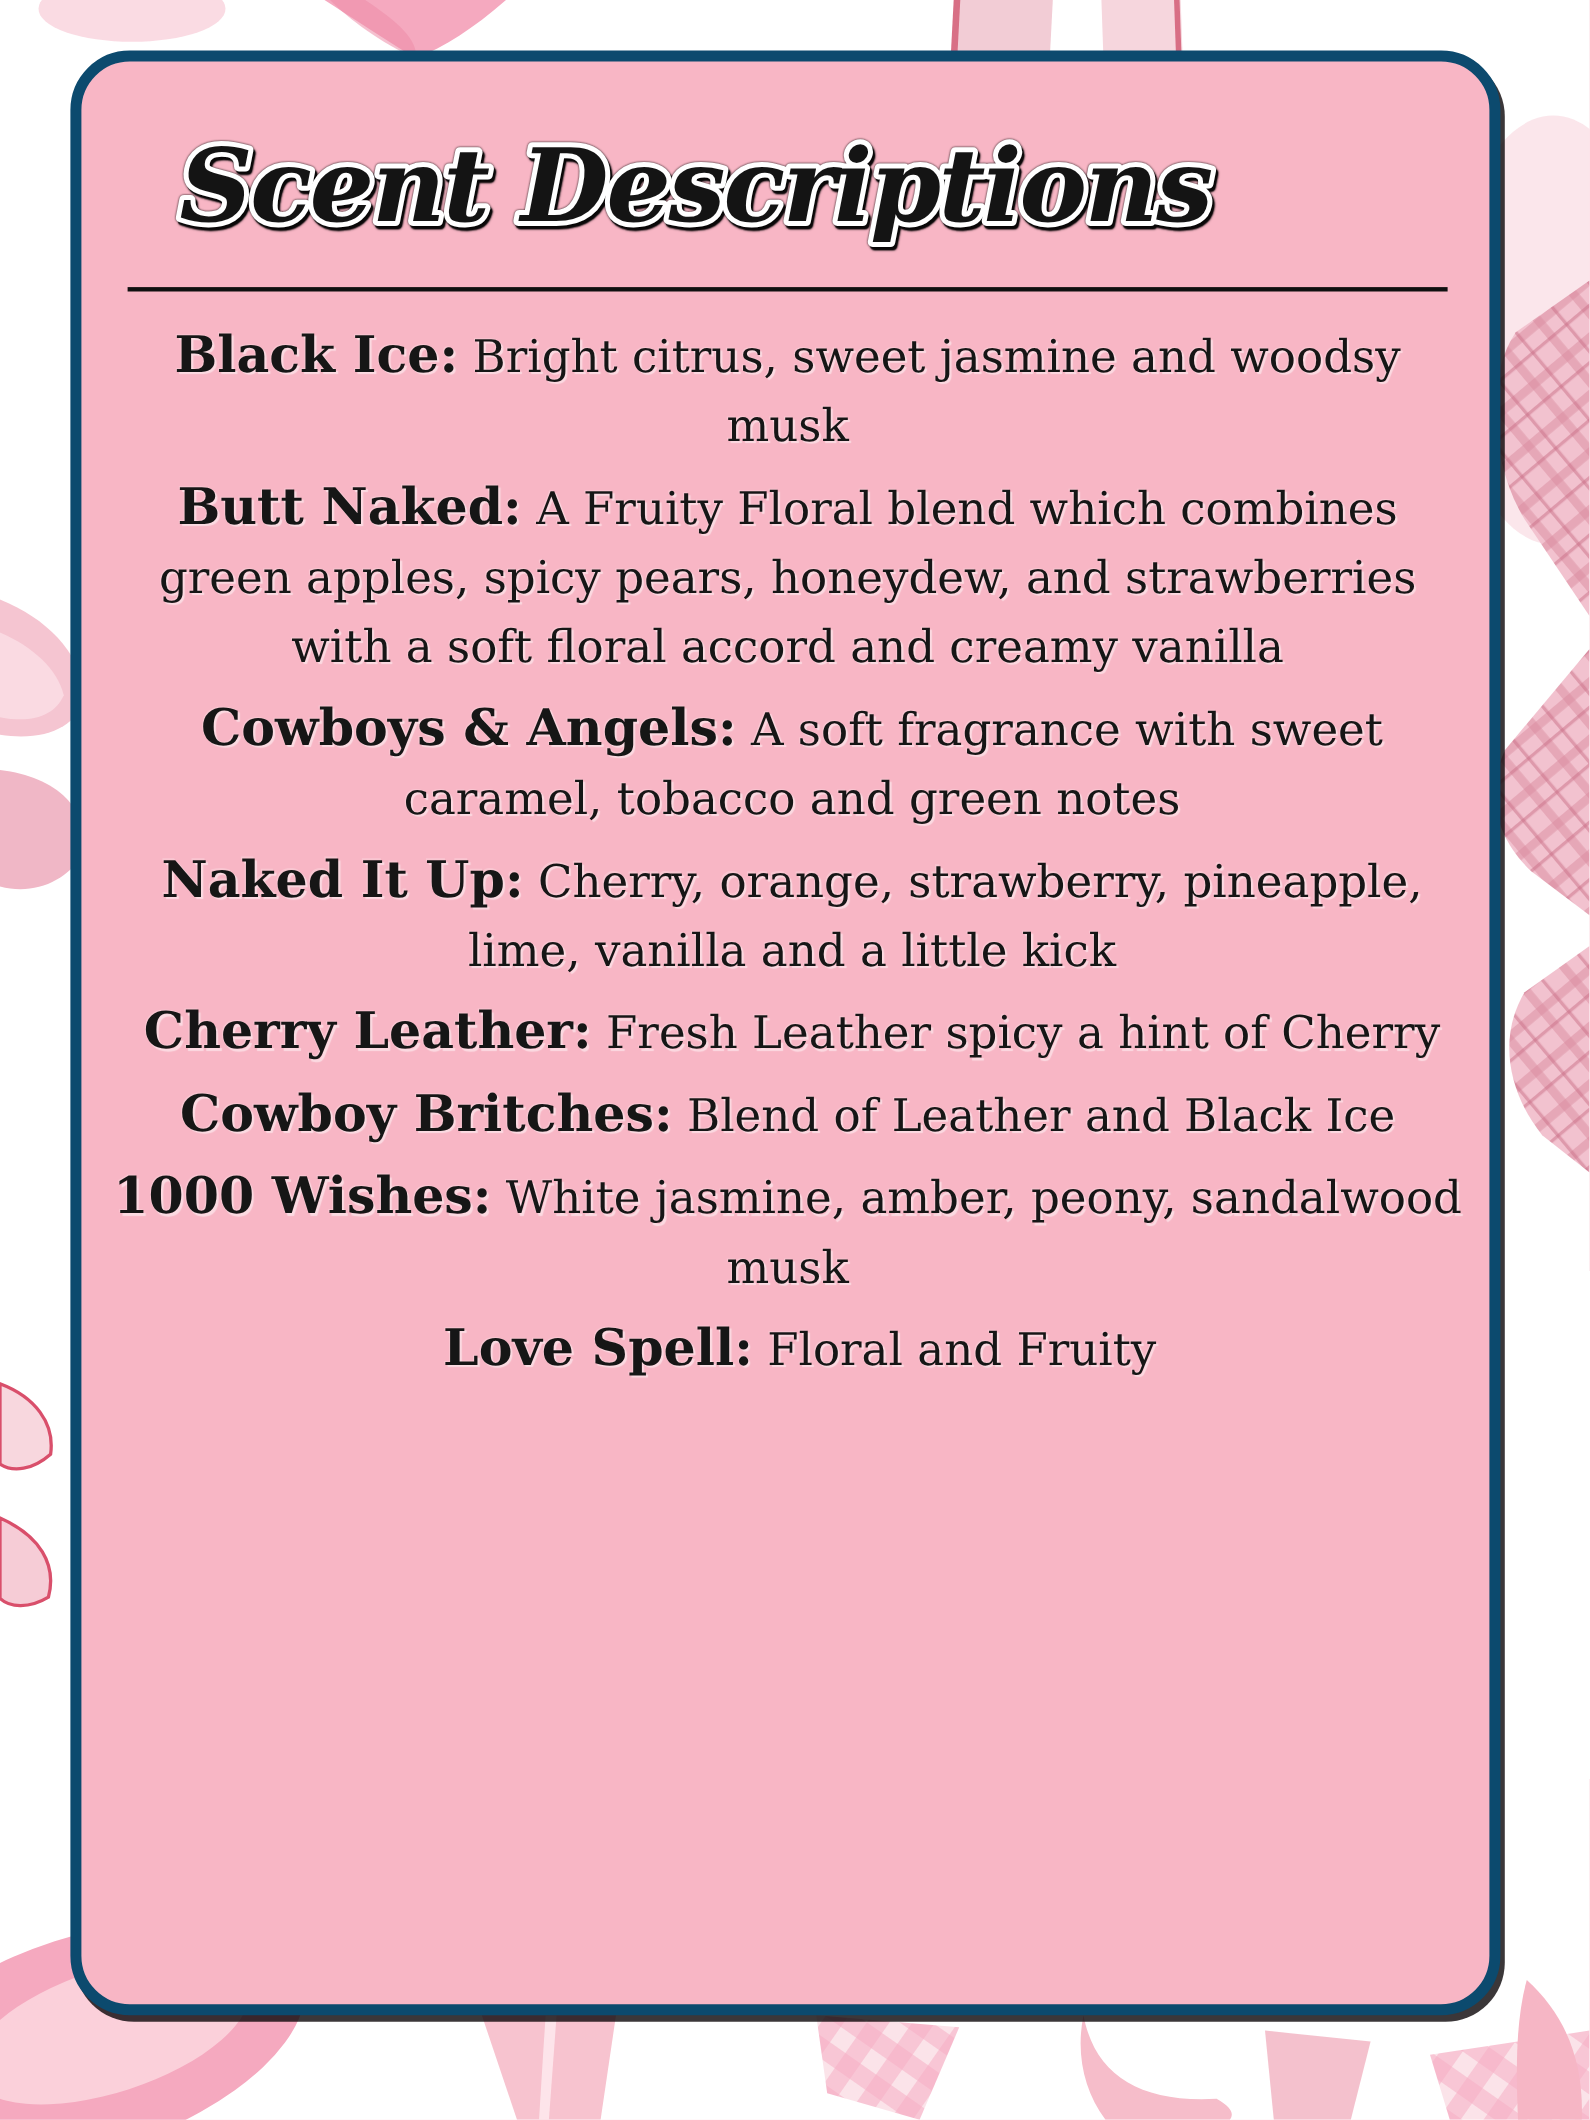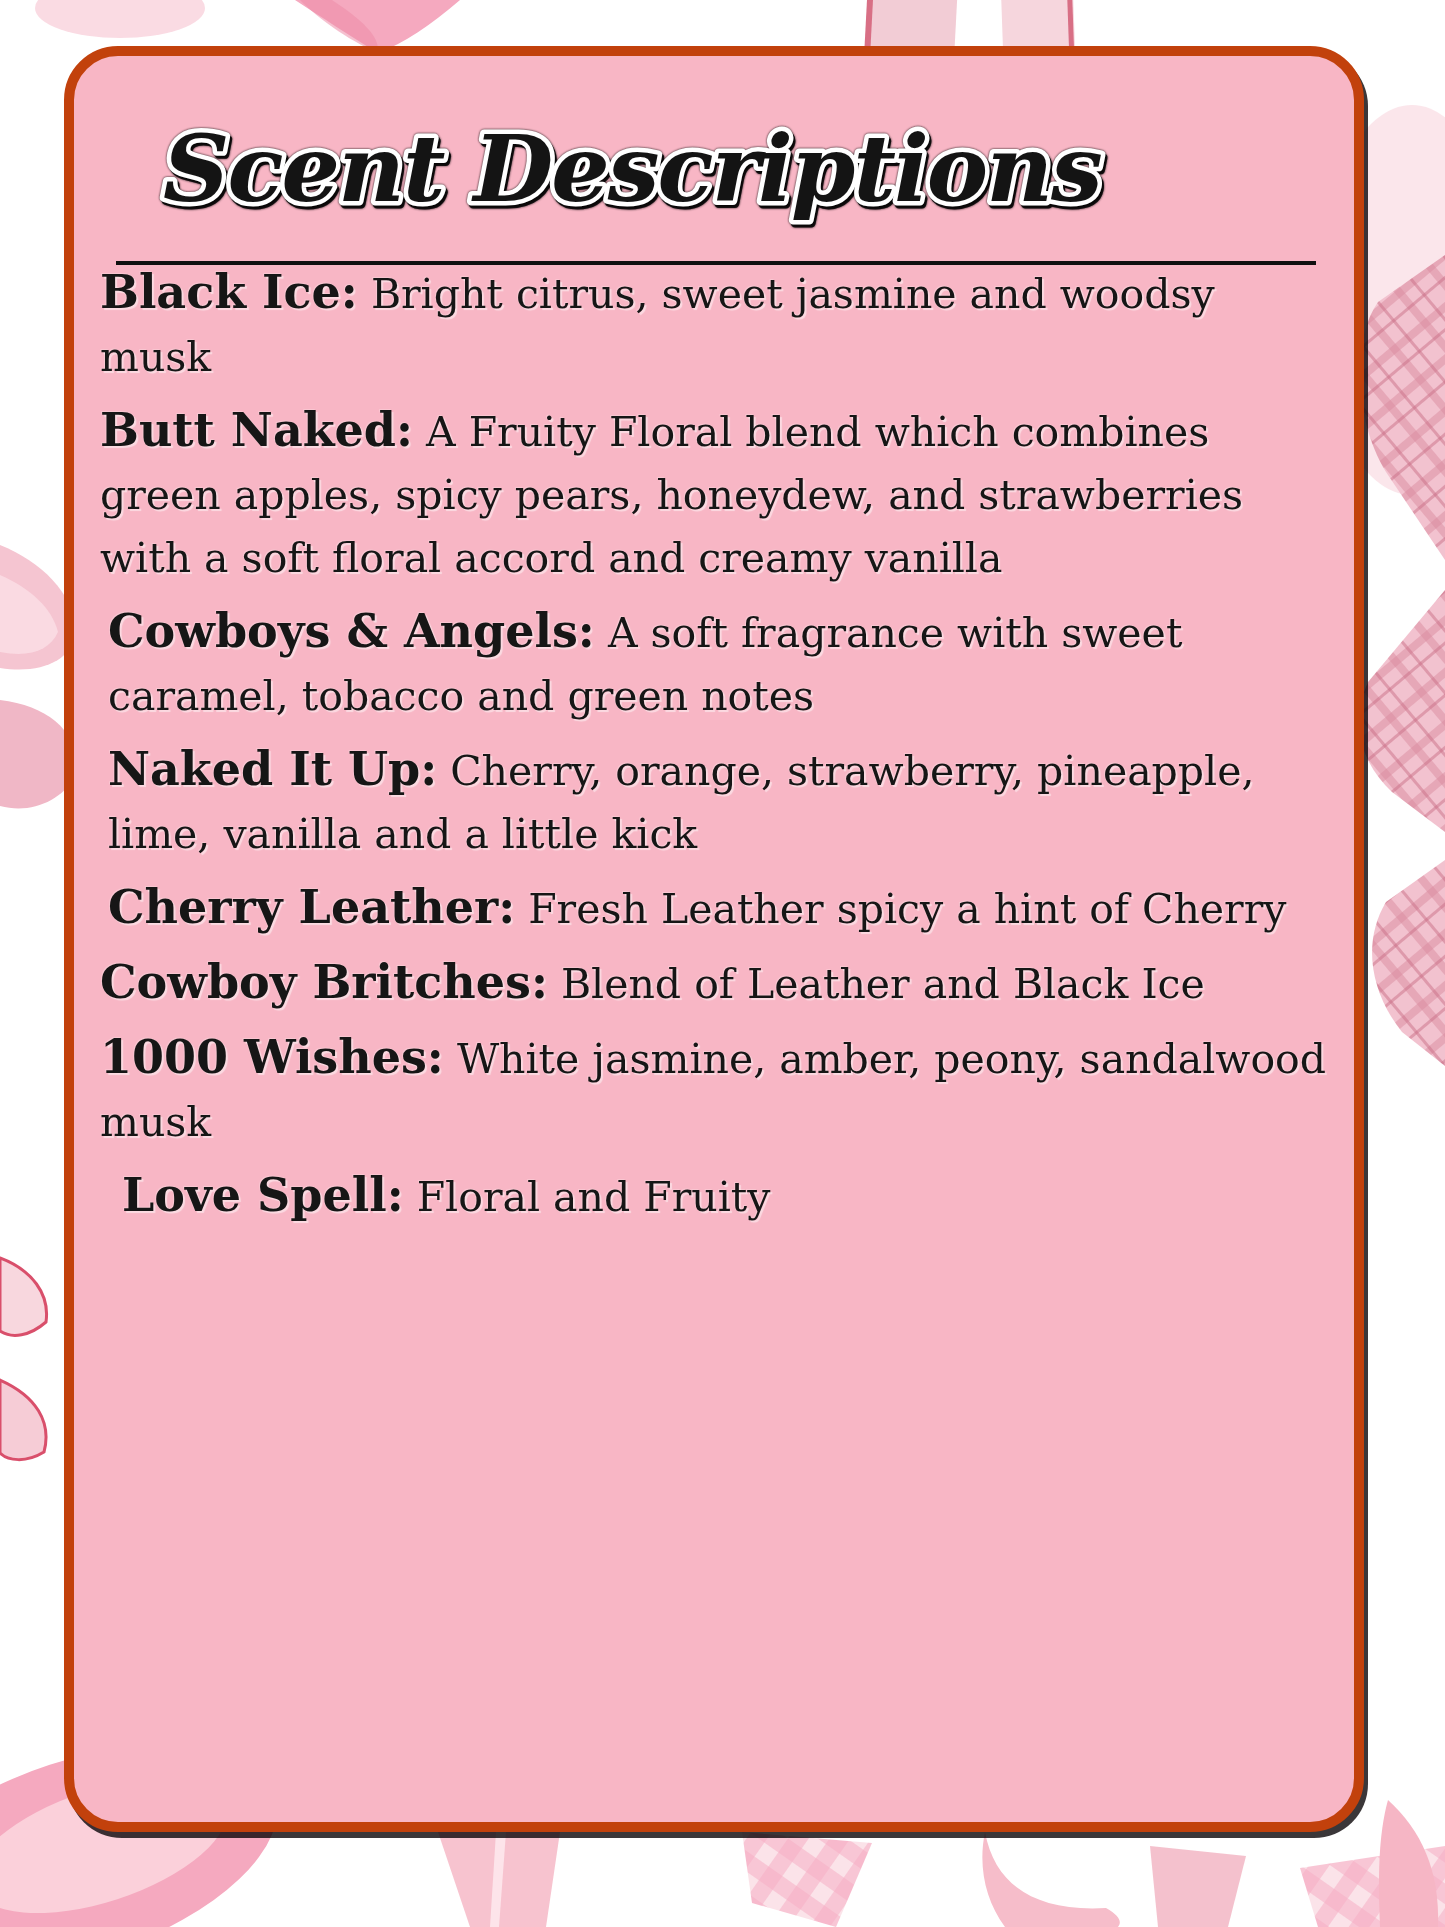--- a/index.html
+++ b/index.html
@@ -25,21 +25,21 @@
   }
   
   .card {
     position: absolute;
     left: 64px;
     top: 46px;
     width: 1300px;
     height: 1786px;
     box-sizing: border-box;
     background: #f8b6c5;
-    border: 10px solid #c2410c;
+    border: 10px solid #0c4a6e;
     border-radius: 54px;
     box-shadow: 4px 6px 0 rgba(10, 5, 8, 0.8);
     z-index: 1;
     overflow: hidden;
   }
   .title-svg {
     display: block;
     width: 100%;
     height: 175px;
     margin-top: 22px;
@@ -58,21 +58,23 @@
   }
   .title-shadow {
     filter: drop-shadow(2px 3px 0 rgba(0,0,0,0.85)) drop-shadow(0 0 1px rgba(0,0,0,0.9));
   }
   .title-underline {
     height: 4px;
     background: #101010;
     margin: 8px 38px 0 42px;
   }
   .scent-list {
+    margin-top: 30px;
     padding: 0 22px 0 26px;
+    text-align: center;
   }
   .entry {
     margin-bottom: 10px;
     line-height: 55px;
     color: #161616;
   }
   .scent-name {
     font-weight: 700;
     font-size: 46px;
     text-shadow: 2px 2px 1px rgba(255,255,255,0.5), -1px -1px 0 rgba(255,255,255,0.22);

